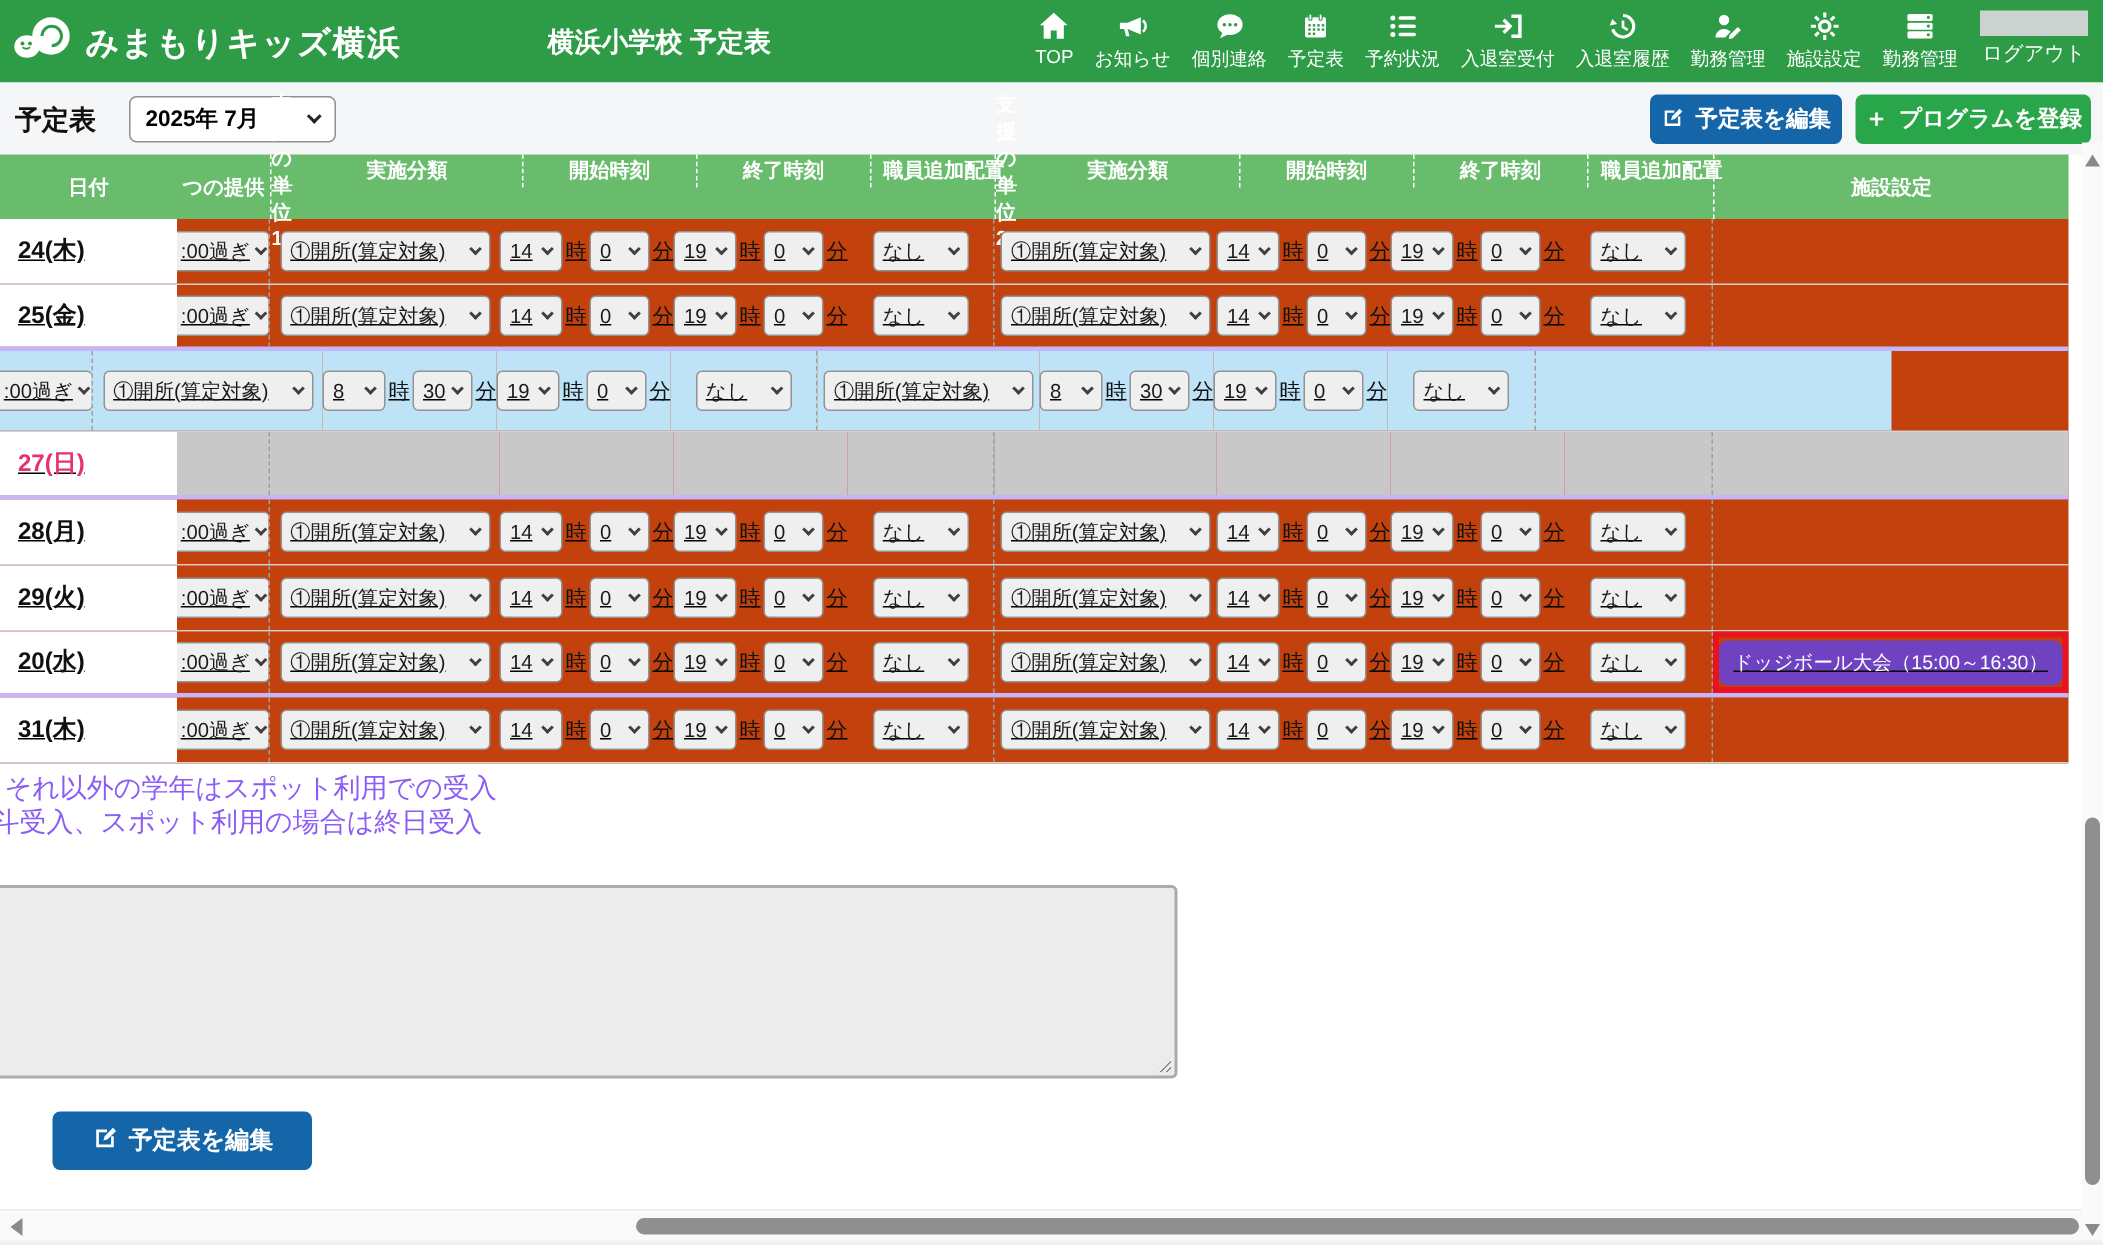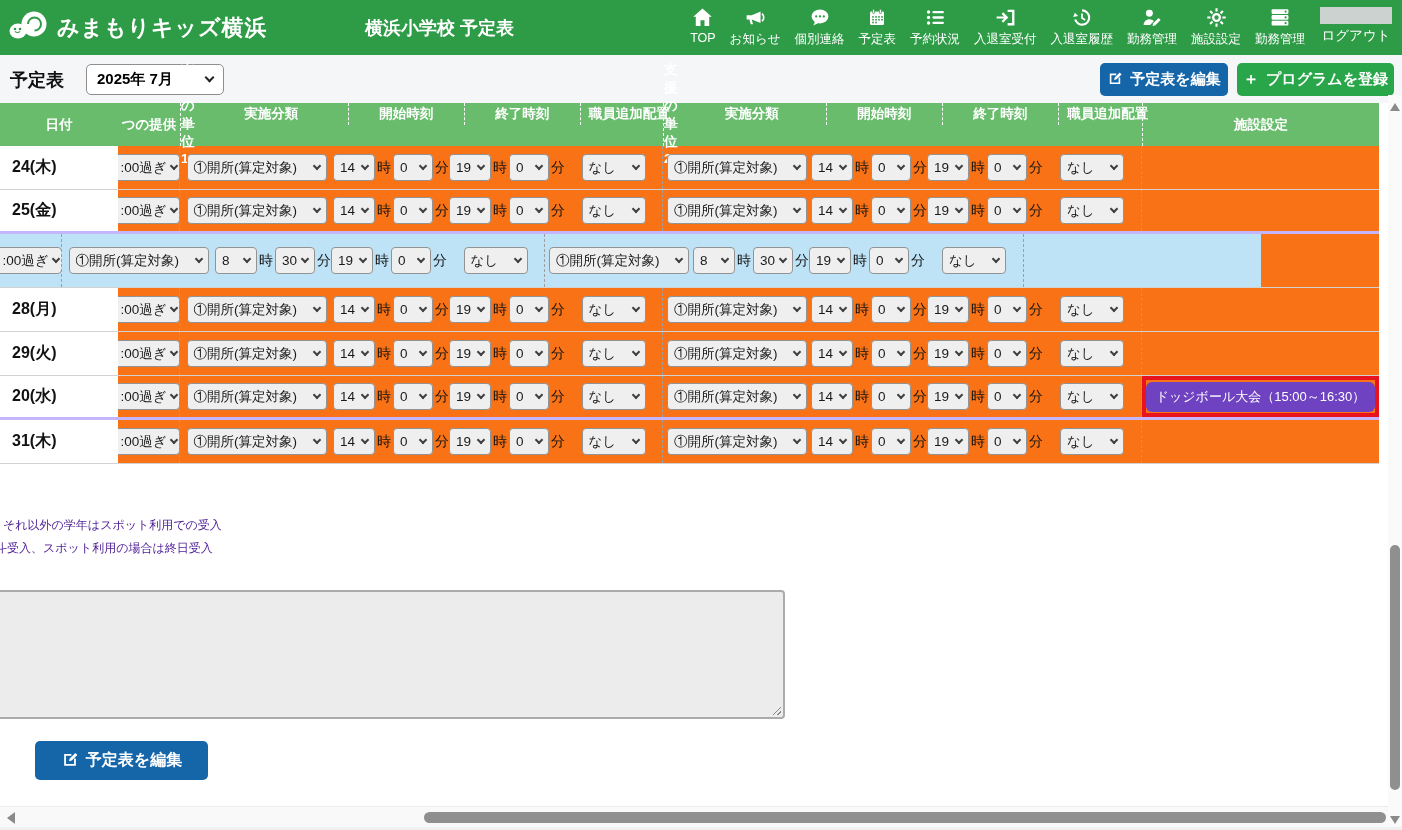--- a/index.html
+++ b/index.html
@@ -37,21 +37,21 @@
   .hcell { display:flex; align-items:center; justify-content:center; }
   .hdate { width:118px; }
   .hsnack { width:62px; overflow:hidden; white-space:nowrap; }
   .hgroup { display:flex; flex-direction:row; border-left:1px dashed #fff; }
   .hgroup-title { height:21px; display:flex; align-items:center; justify-content:center; border-bottom:1px dashed #fff; }
   .hsub { display:flex; height:22px; }
   .hsub > div { display:flex; align-items:center; justify-content:center; border-left:1px dashed #fff; }
   .hsub > div:first-child { border-left:none; }
   .hprogram { width:237px; border-left:1px dashed #fff; }
 
-  .trow { display:flex; height:44px; border-bottom:1px solid #d2d2d2; background:#f97316; }
+  .trow { display:flex; height:44px; border-bottom:1px solid #d2d2d2; background:#c2410c;text-decoration:underline; }
   .trow.saturday { height:54px; }
   .trow.sunday { height:45px; }
   .trow.thick { border-bottom:3px solid #c4b5fd; }
   .cell { display:flex; align-items:center; justify-content:center; gap:2px; height:100%; }
   .c-date { width:118px; justify-content:flex-start; padding-left:12px; font-weight:bold; font-size:16px; background:#fff; color:#111; }
   .c-date.saturday { color:#1b63cf; }
   .c-date.sunday { color:#e8316e; }
   .c-snack { width:62px; overflow:hidden; position:relative; }
   .b-dash-r { border-right:1px dashed #9e9e9e; }
   .trow.saturday .cell:not(.c-date) { background:#bee3f7; }
@@ -66,21 +66,21 @@
   .chev-dark { width:7px; height:7px; border-right:2px solid #222; border-bottom:2px solid #222;
       transform:rotate(45deg); margin-top:-4px; }
 
   .c-program { width:237px; }
   .prog-btn { background:#6f42c1; color:#fff; font-size:13px; border:none; border-radius:6px;
       padding:6px 10px; white-space:nowrap; cursor:pointer; }
   .hl-box { width:100%; height:100%; border:4px solid #e8131d; display:flex; align-items:center;
       justify-content:center; }
 
   
-  .notes { position:absolute; left:3px; top:514px; font-size:12px; color:#4c1d95; line-height:23px; }
+  .notes { position:absolute; left:3px; top:514px; font-size:18px; color:#8b5cf6; line-height:23px; }
   .notes .note-line2 { margin-left:-8px; }
   .memo-area { position:absolute; left:-6px; top:590px; width:791px; height:129px; background:#ececec;
       border:2px solid #ababab; border-radius:4px; }
   .memo-resize { position:absolute; right:2px; bottom:2px; width:11px; height:11px;
       background:repeating-linear-gradient(-45deg, transparent 0 2px, #8a8a8a 2px 3px);
       clip-path:polygon(100% 0, 100% 100%, 0 100%); }
   .btn-edit-bottom { position:absolute; left:35px; top:741px; width:173px; height:39px; background:#1565a9; font-size:16px; }
 
   
   .hscroll { position:absolute; left:0; top:806px; width:1388px; height:21px; background:#f9f9f9; border-top:1px solid #ececec; }
@@ -520,20 +520,33 @@
           <span class="t-lbl">分</span>
         </div>
         <div class="cell b-dash-r" style="width: 99px;">
           <div class="sel" style="width: 64px;">
             <span class="sel-tx">なし</span>
             <span class="chev"></span>
           </div>
         </div>
         <div class="cell c-program"></div>
       </div>
+      <div class="trow sunday thick">
+        <div class="cell c-date sunday">27(日)</div>
+        <div class="cell c-snack b-dash-r"></div>
+        <div class="cell" style="width: 153px;"></div>
+        <div class="cell" style="width: 116px;"></div>
+        <div class="cell" style="width: 116px;"></div>
+        <div class="cell b-dash-r" style="width: 98px;"></div>
+        <div class="cell" style="width: 148px;"></div>
+        <div class="cell" style="width: 116px;"></div>
+        <div class="cell" style="width: 116px;"></div>
+        <div class="cell b-dash-r" style="width: 99px;"></div>
+        <div class="cell c-program"></div>
+      </div>
       <div class="trow weekday">
         <div class="cell c-date weekday">28(月)</div>
         <div class="cell c-snack b-dash-r">
           <div class="sel" style="width: 96px; padding-left: 36px; margin-left: -34px;">
             <span class="sel-tx">:00過ぎ</span>
             <span class="chev"></span>
           </div>
         </div>
         <div class="cell" style="width: 153px;">
           <div class="sel" style="width: 140px;">

